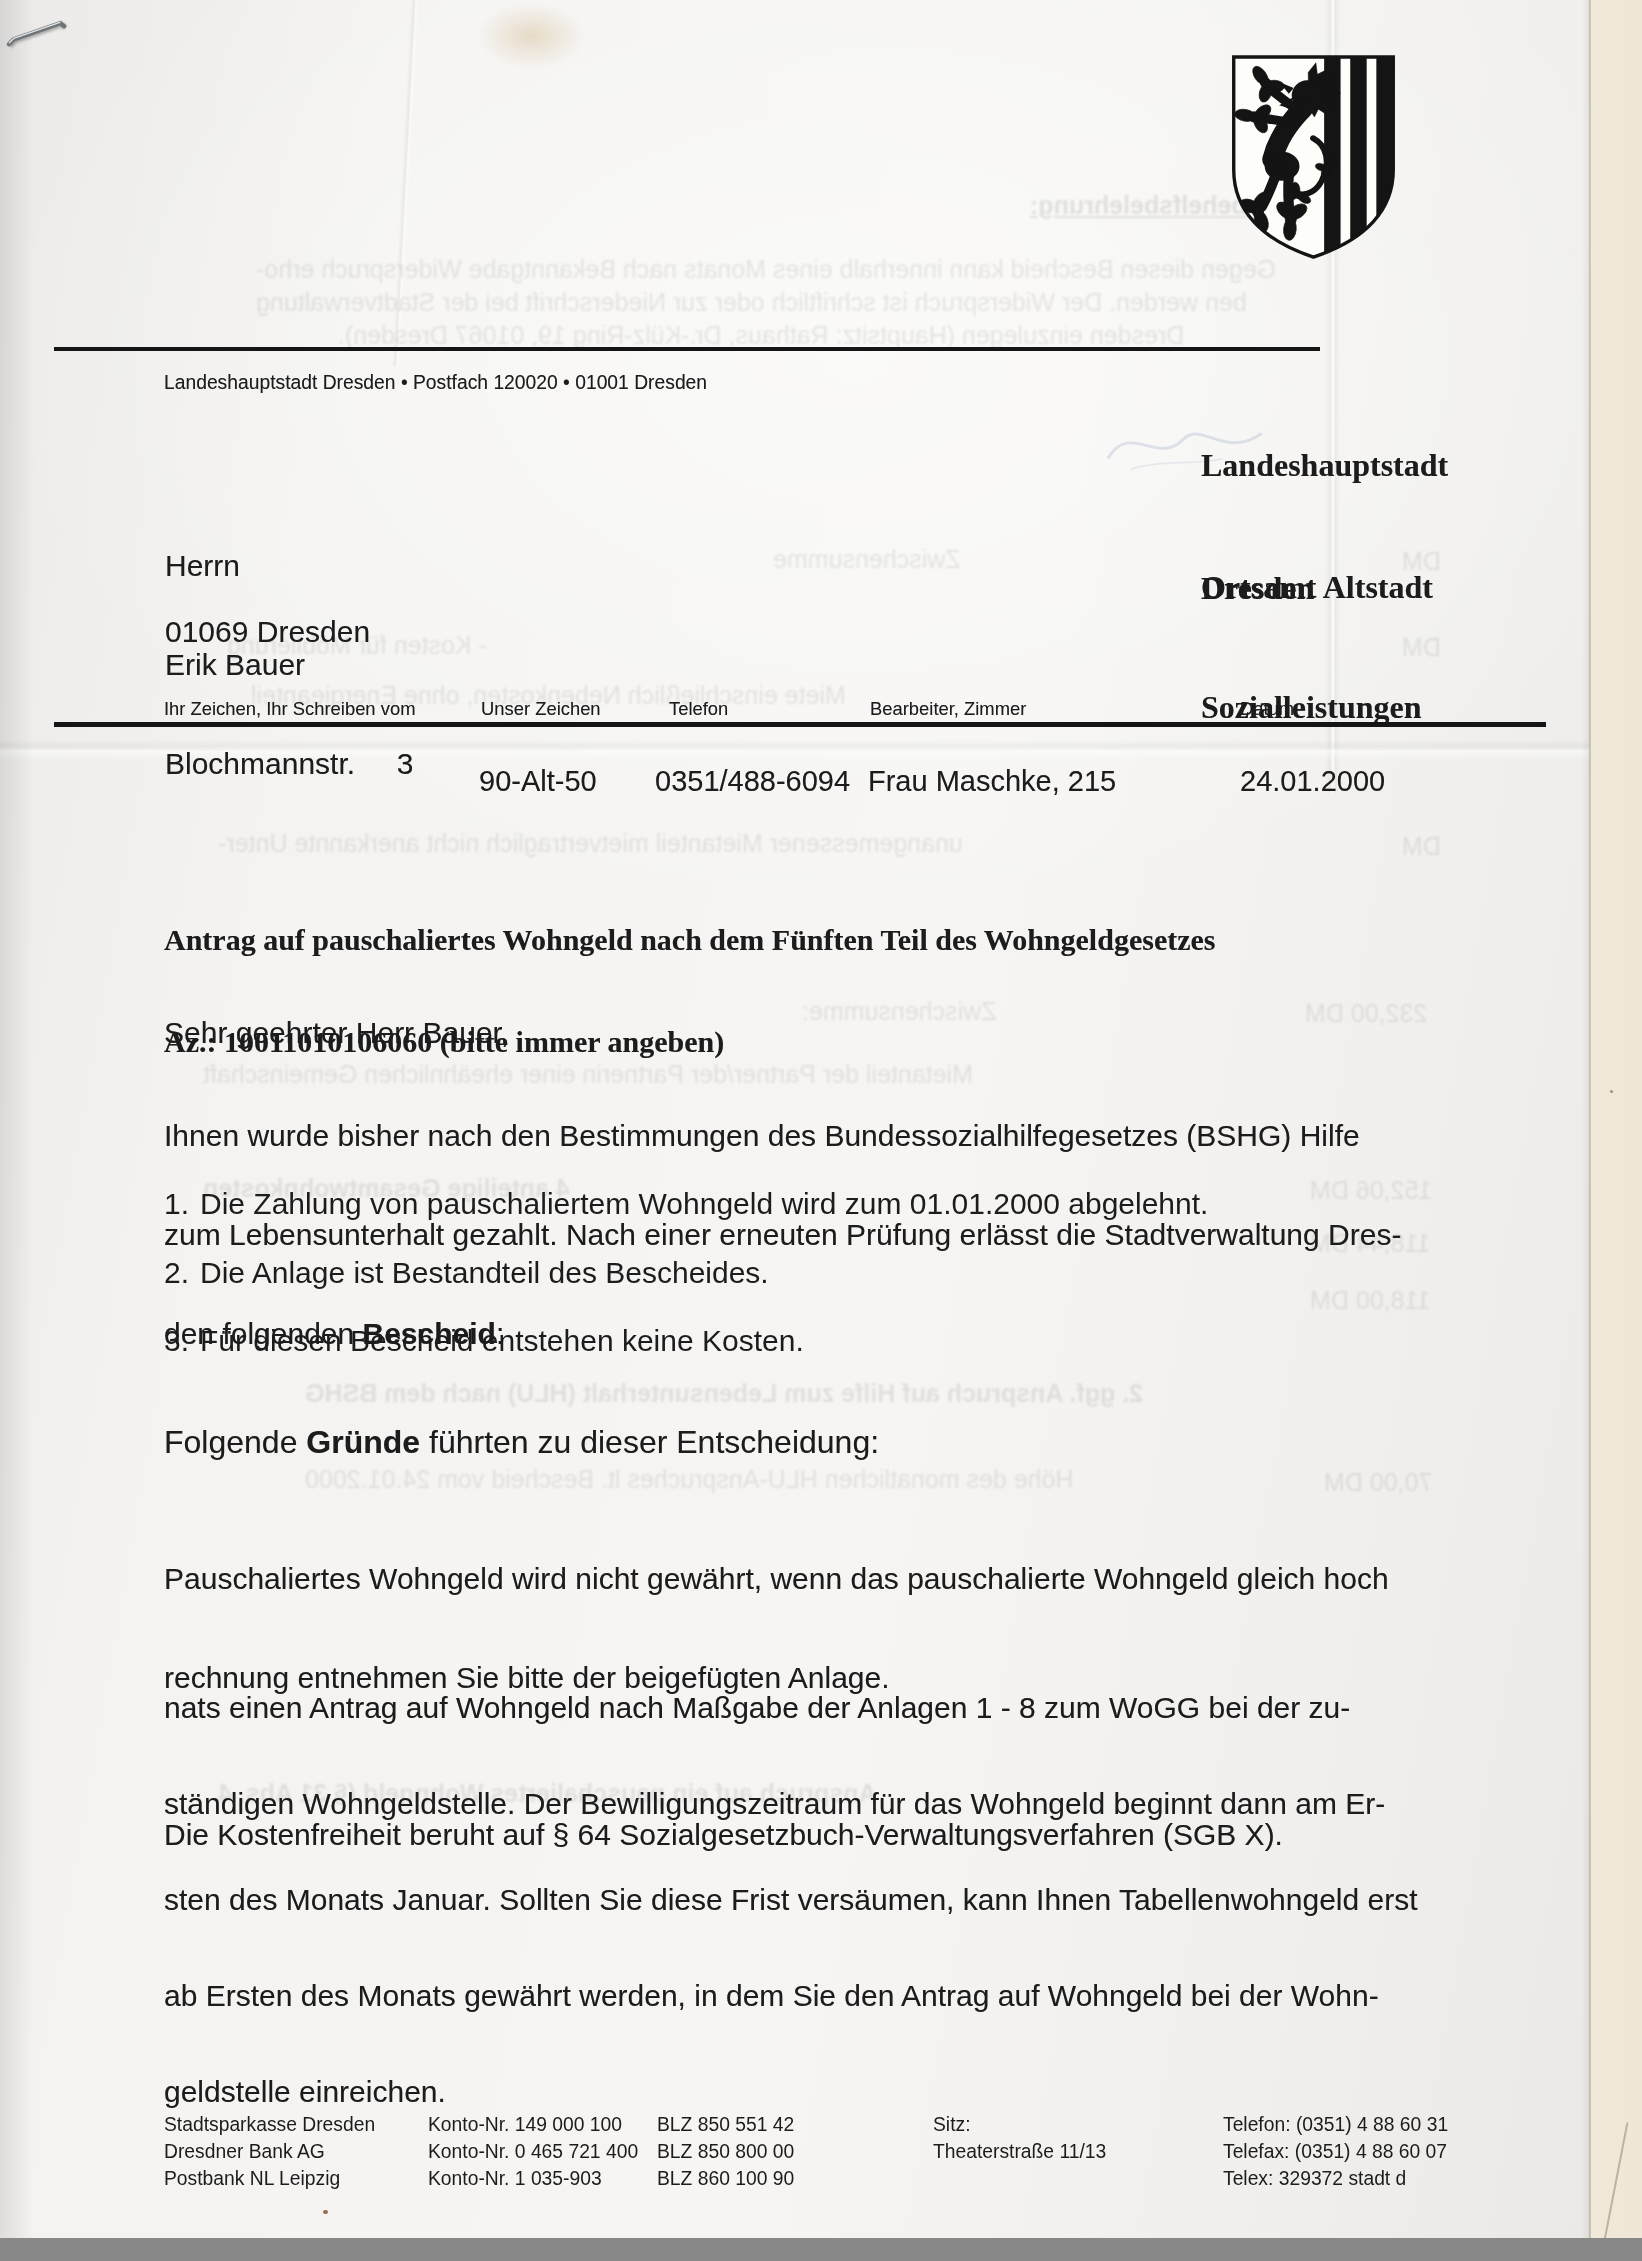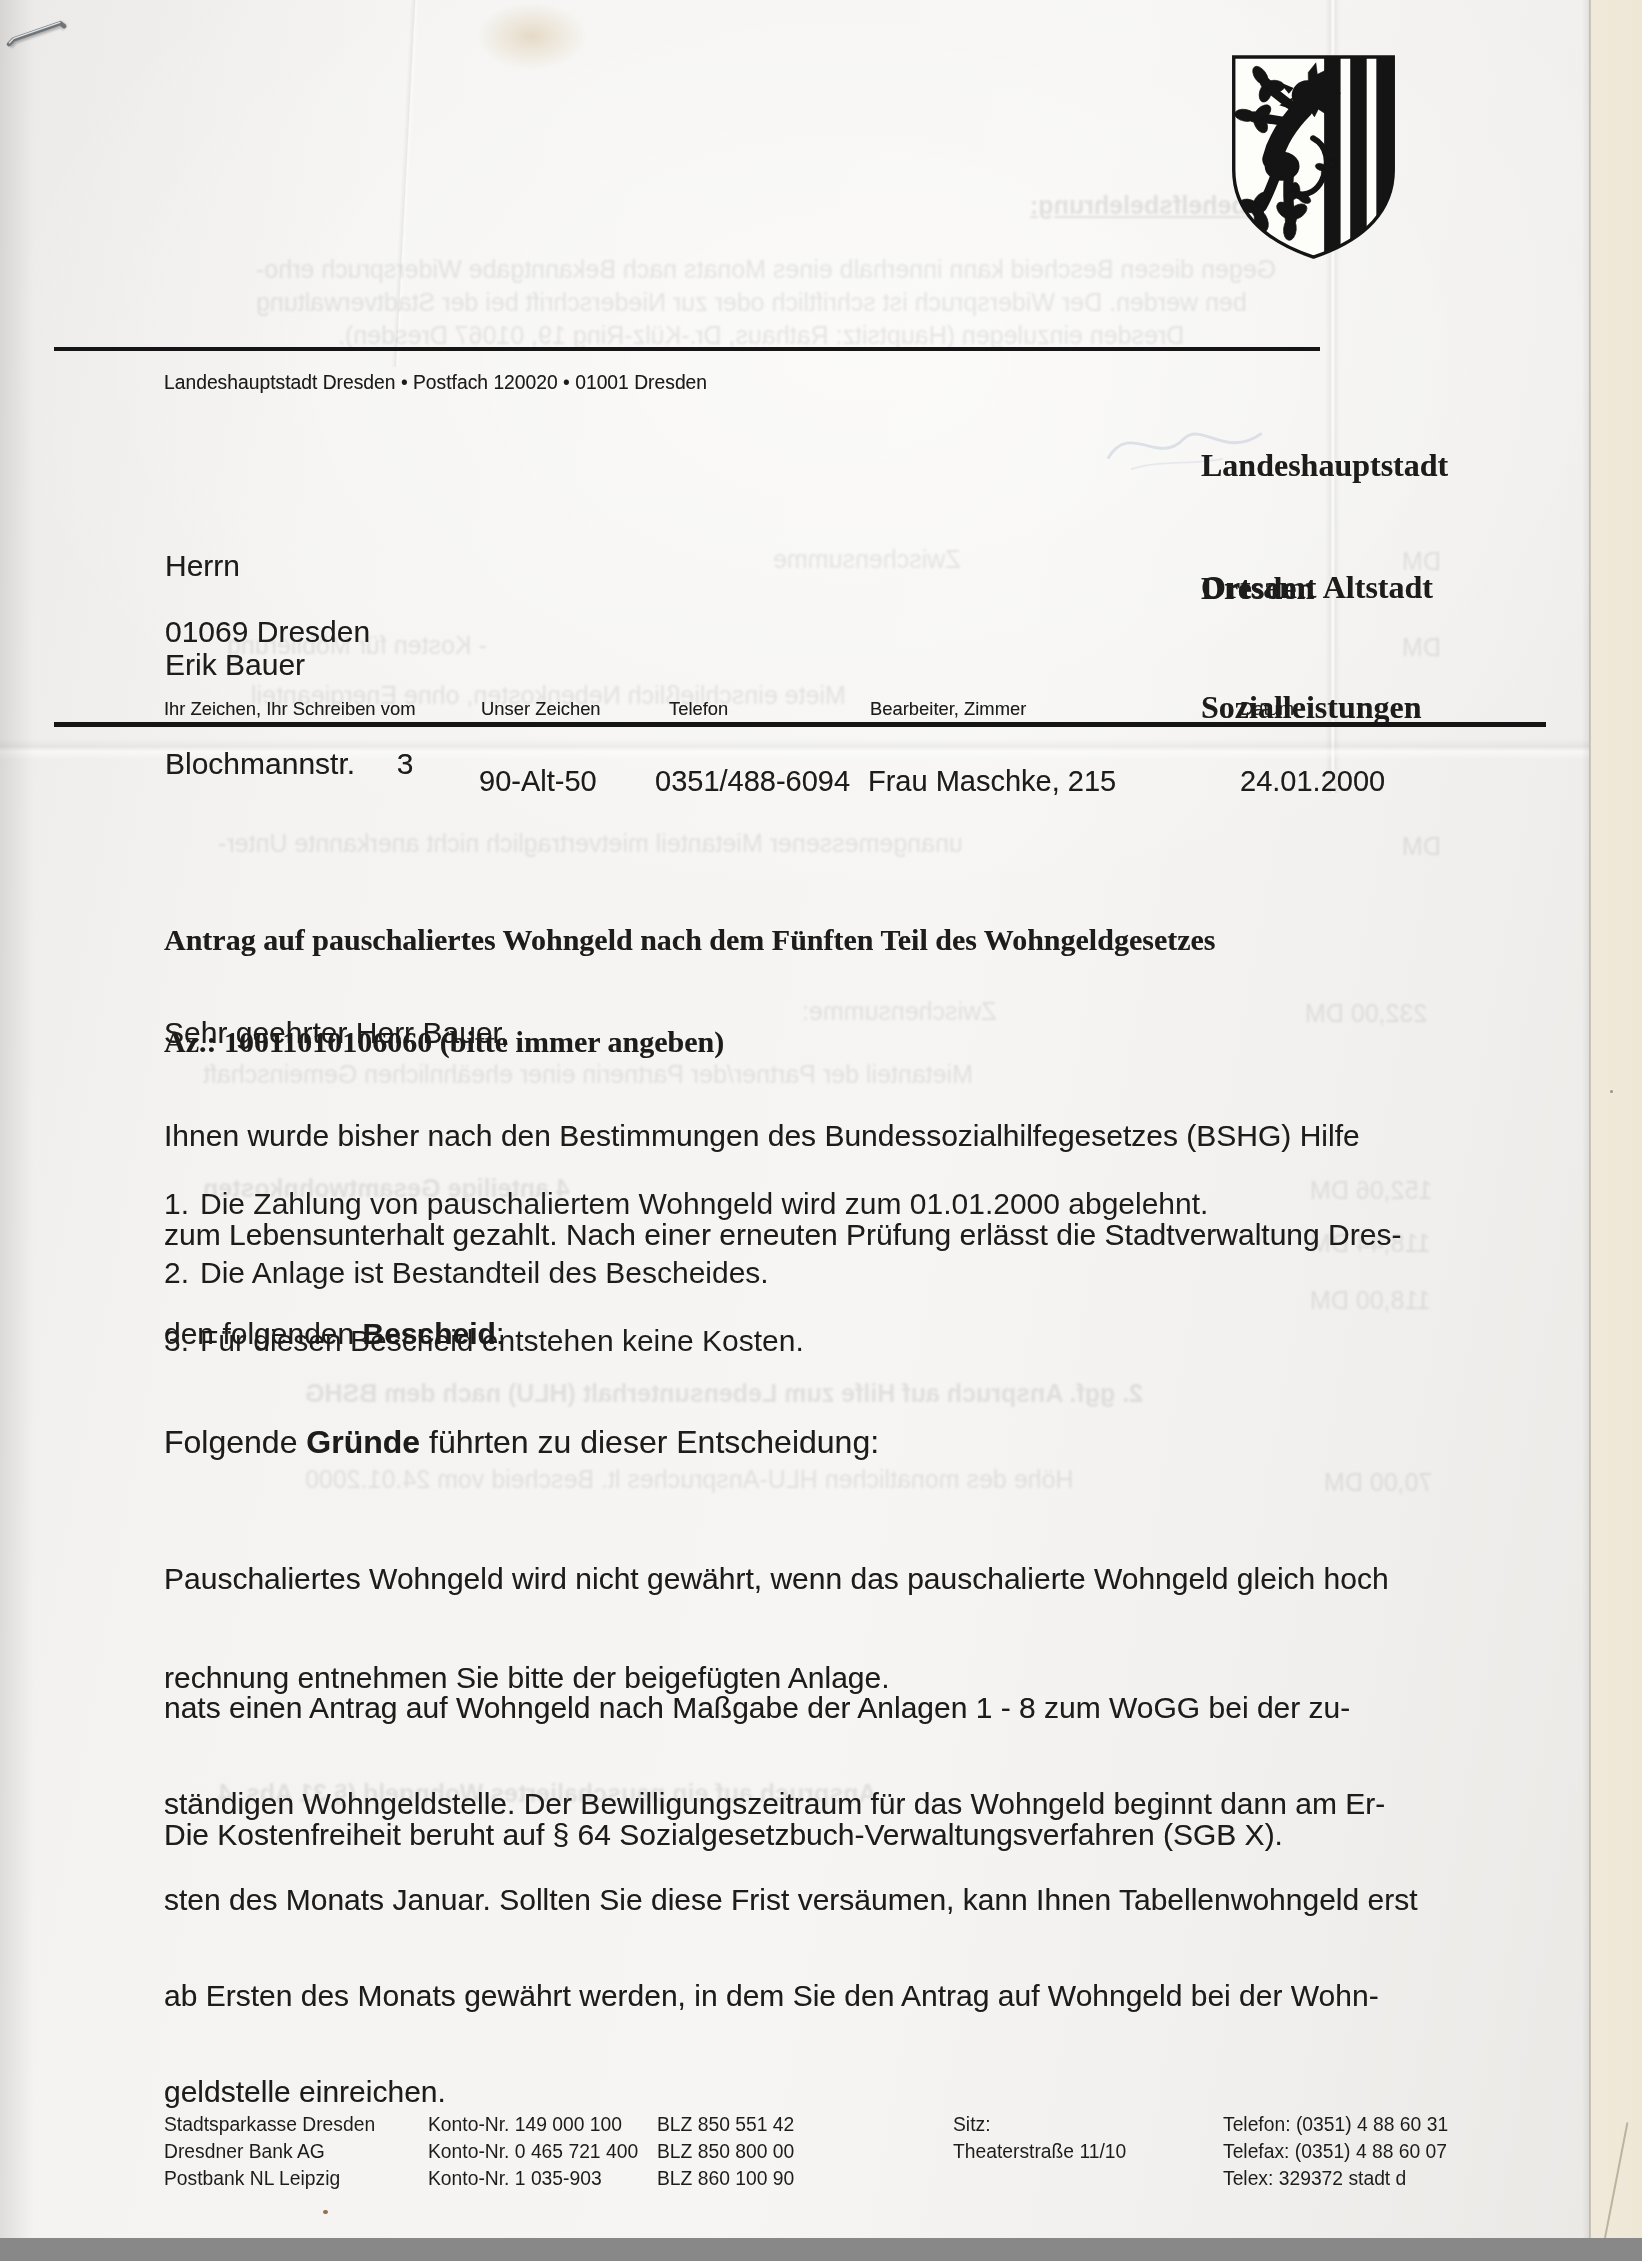--- a/index.html
+++ b/index.html
@@ -32,21 +32,21 @@
   .salutation{left:164px; top:1016px; font-size:30px;}
   .para{left:164px; font-size:30px; line-height:33px;}
   .para1{top:1053px;} .para2{top:1496px;} .para3{top:1628px; line-height:32px;} .para4{top:1818px;}
   .reasons{left:164px; top:1424px; font-size:32px;}
   .item{position:absolute; left:164px; font-size:30px; display:flex;}
   .item .num{width:36px;}
   .i0{top:1187px;} .i1{top:1256px;} .i2{top:1324px;}
   b{font-weight:bold;}
   
   .fcol{position:absolute; top:2111px; font-size:19.3px; line-height:27px;}
-  .fc0{left:164px;} .fc1{left:428px;} .fc2{left:657px;} .fc3{left:933px;margin-left:20px;} .fc4{left:1223px;}
+  .fc0{left:164px;} .fc1{left:428px;} .fc2{left:657px;} .fc3{left:933px;} .fc4{left:1223px;}
   
   .ghost{position:absolute; transform:scaleX(-1); font-size:25px; color:#606060;
          opacity:.14; filter:blur(1px); white-space:pre;}
   .ghost.b{font-weight:bold;}
   .gp0{left:256px; top:255px;} .gp1{left:256px; top:288px;} .gp2{left:338px; top:321px;}
   .gh{left:1030px; top:191px; font-weight:bold; text-decoration:underline; opacity:.16;}
   .gf0{left:773px; top:545px;} .gf1{left:1402px; top:547px;}
   .gf2{left:227px;  top:631px;} .gf3{left:1402px; top:633px;}
   .gf4{left:251px;  top:681px;}
   .gf5{left:218px;  top:829px;} .gf6{left:1402px; top:832px;}
@@ -244,21 +244,21 @@
     <div>Konto-Nr. 0 465 721 400</div>
     <div>Konto-Nr. 1 035-903</div>
   </div>
   <div class="fcol fc2">
     <div>BLZ 850 551 42</div>
     <div>BLZ 850 800 00</div>
     <div>BLZ 860 100 90</div>
   </div>
   <div class="fcol fc3">
     <div>Sitz:</div>
-    <div>Theaterstraße 11/10</div>
+    <div>Theaterstraße 11/13</div>
   </div>
   <div class="fcol fc4">
     <div>Telefon: (0351) 4 88 60 31</div>
     <div>Telefax: (0351) 4 88 60 07</div>
     <div>Telex: 329372 stadt d</div>
   </div>
 
   <div class="paper-edge-soft"></div>
   <div class="scan-strip"></div>
   <div class="hairline"></div>

